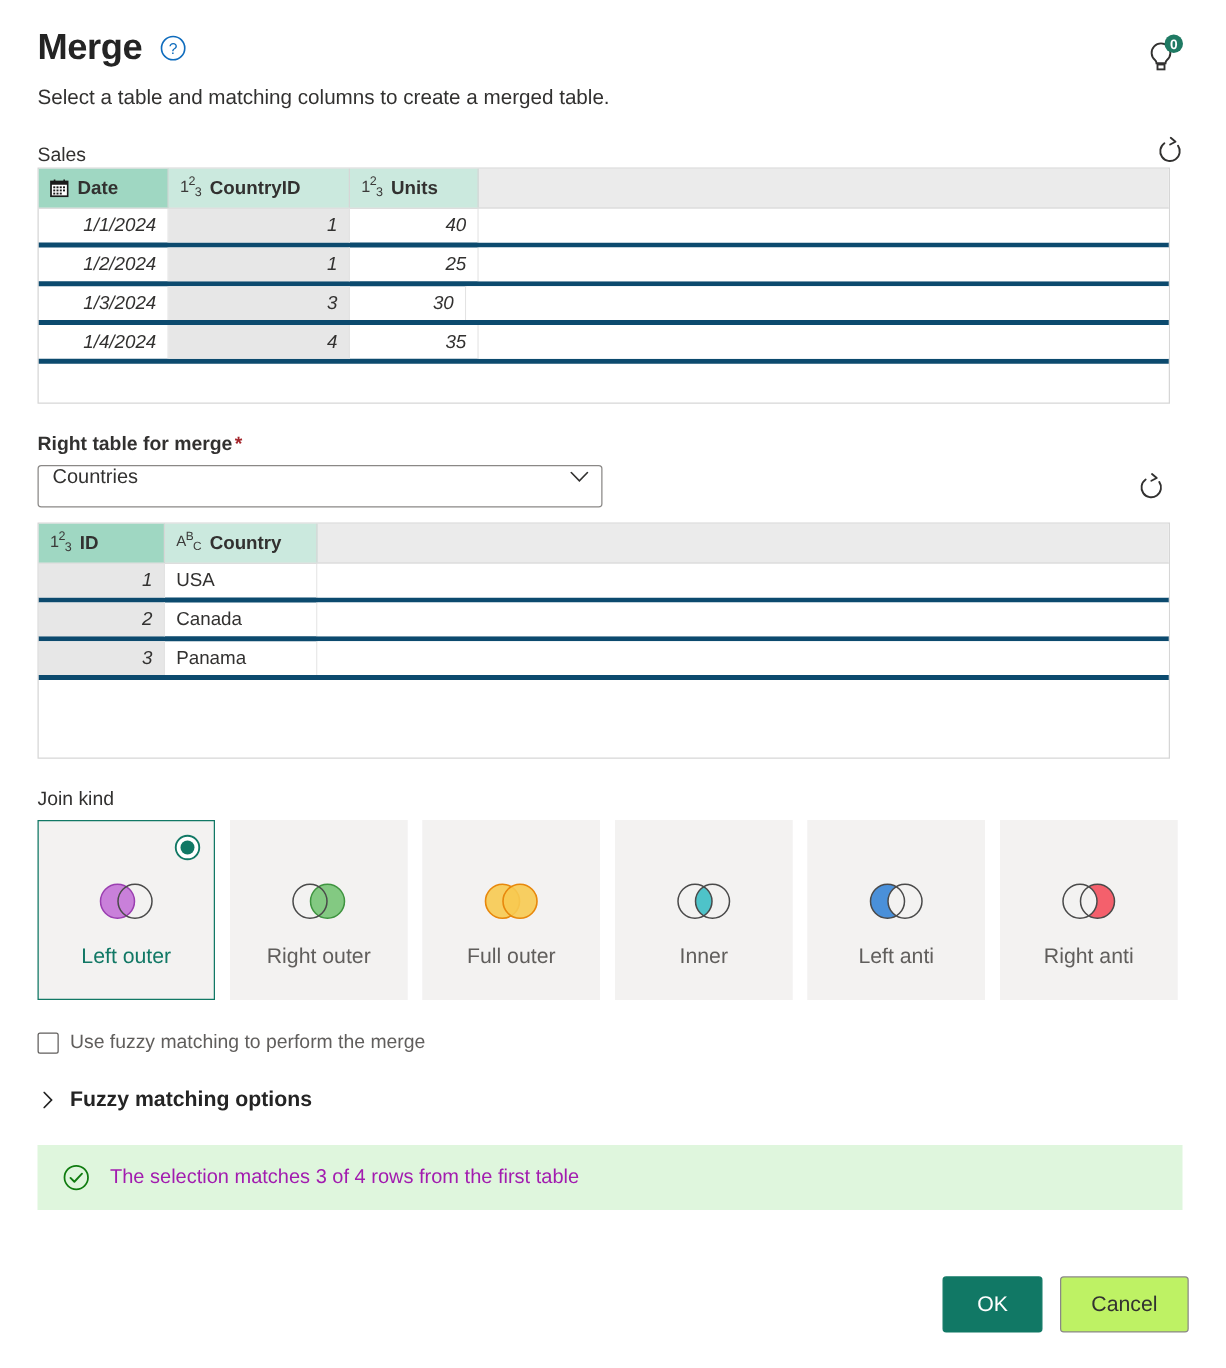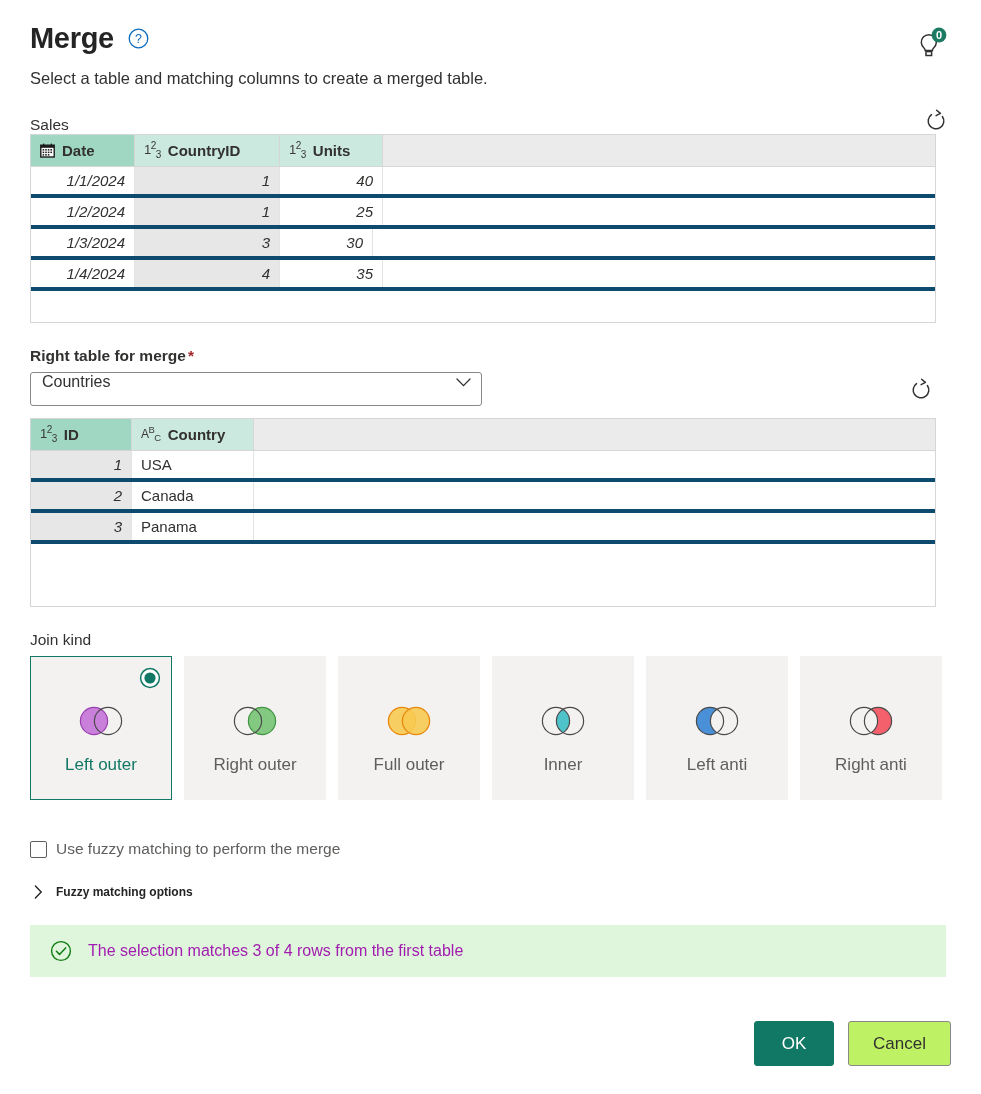--- a/index.html
+++ b/index.html
@@ -142,34 +142,34 @@
     font-size: 17px;
     color: #605e5c;
     text-align: center;
     line-height: 1.22;
     padding: 0 6px;
   }
   .join-card.selected .join-name { color: #117865; }
   .radio { position: absolute; top: 10px; right: 10px; width: 22px; height: 22px; }
 
   
-  .fuzzy-row { display: flex; align-items: center; margin-top: 40px; }
+  .fuzzy-row { display: flex; align-items: center; margin-top: 25px; }
   .cbox {
     width: 17px; height: 17px;
     border: 1px solid #605e5c;
     border-radius: 2px;
     background: #fff;
     cursor: pointer;
     flex: none;
   }
   .fuzzy-label { font-size: 15.5px; color: #605e5c; margin-left: 9px; cursor: pointer; }
 
   .expander { display: flex; align-items: center; margin-top: 27px; cursor: pointer; }
   .expander .ec { width: 16px; display: flex; justify-content: center; }
-  .expander .et { font-size: 12px; font-weight: bold; color: #242424; margin-left: 10px; }
+  .expander .et { font-size: 17px; font-weight: bold; color: #242424; margin-left: 10px; }
 
   
   .banner {
     margin-top: 26px;
     width: 916px;
     background: #dff6dd;
     display: flex; align-items: center;
     padding: 14px 16px;
     min-height: 52px;
   }

